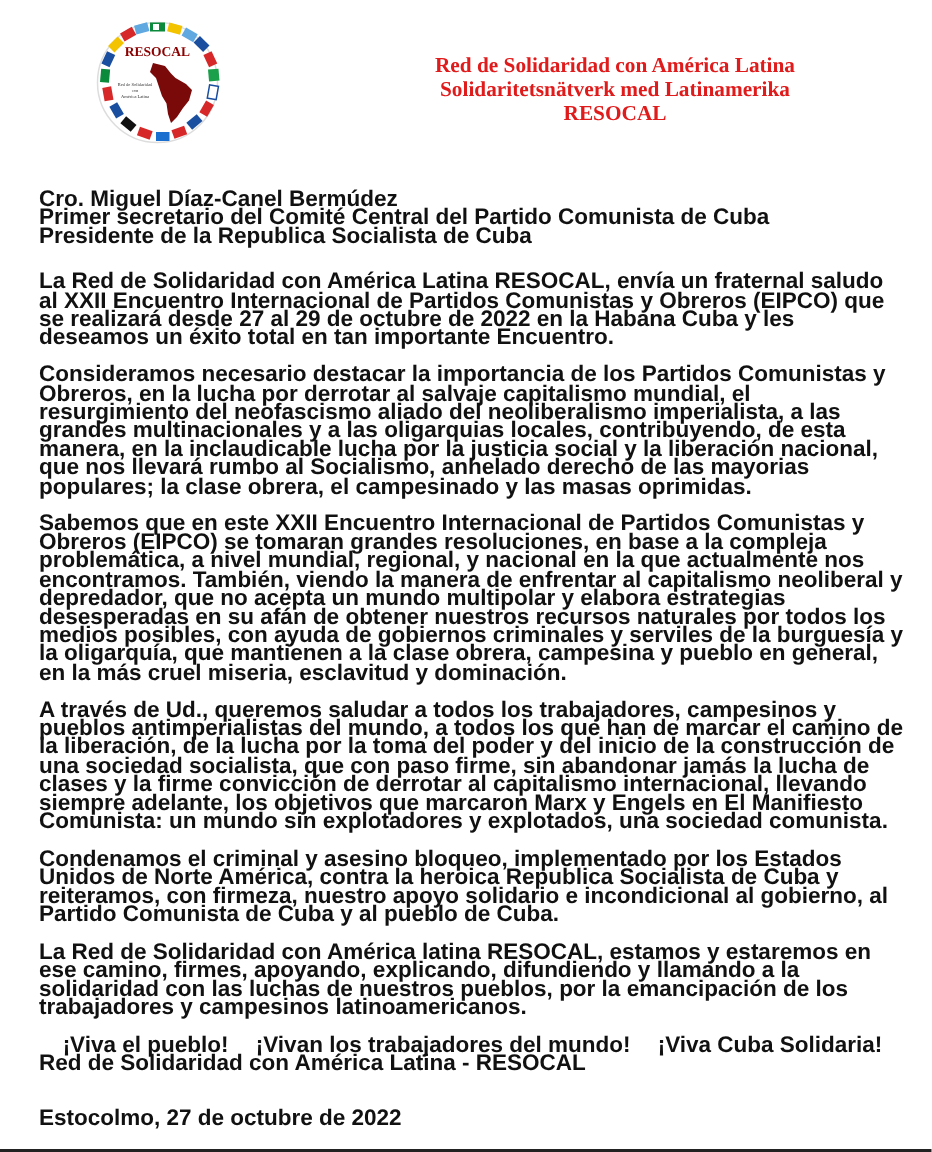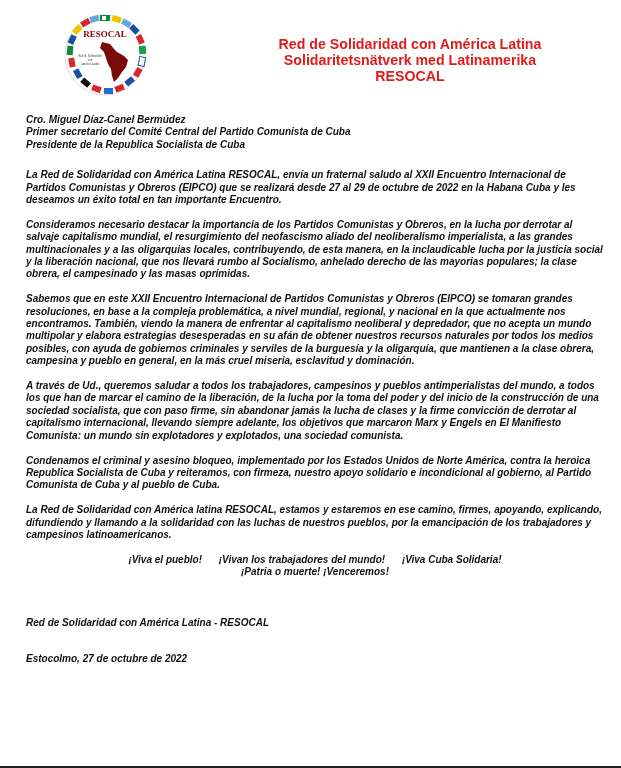--- a/index.html
+++ b/index.html
@@ -6,26 +6,26 @@
     body {
       width: 621px; height: 768px; position: relative; overflow: hidden;
       font-family: "Liberation Sans", sans-serif; color: #111;
     }
     .logo {
       position: absolute; left: 62px; top: 12px; width: 86px; height: 86px;
     }
     .org-header {
       position: absolute; left: 262px; top: 36px; width: 296px;
       text-align: center; color: #e01b1b;
-      font-family: Liberation Sans, sans-serif; font-weight: bold;
+      font-family: Liberation Serif, serif; font-weight: bold;
       font-size: 14.2px; line-height: 16px;
     }
     .doc-body {
-      position: absolute; left: 26px; top: 114px; width: 578px;
-      font-size: 10px; line-height: 12.4px; font-weight: bold; color: #111; font-style: italic;
+      position: absolute; left: 26px; top: 127px; width: 578px;
+      font-size: 15px; line-height: 12.4px; font-weight: bold; color: #111;
     }
     .doc-body p { margin: 0; }
     .addressee { margin-bottom: 18px !important; }
     .para { margin-bottom: 12.4px !important; text-align: left; }
     .slogans {
       text-align: center; margin-top: 2px; margin-bottom: 12px;
       word-spacing: 0;
     }
     .slogans span { margin: 0 7px; }
     .slogan2 { text-align: center; margin-bottom: 38px !important; }
@@ -92,19 +92,18 @@
   <p class="para">Sabemos que en este XXII Encuentro Internacional de Partidos Comunistas y Obreros (EIPCO) se tomaran grandes resoluciones, en base a la compleja problemática, a nivel mundial, regional, y nacional en la que actualmente nos encontramos. También, viendo la manera de enfrentar al capitalismo neoliberal y depredador, que no acepta un mundo multipolar y elabora estrategias desesperadas en su afán de obtener nuestros recursos naturales por todos los medios posibles, con ayuda de gobiernos criminales y serviles de la burguesía y la oligarquía, que mantienen a la clase obrera, campesina y pueblo en general, en la más cruel miseria, esclavitud y dominación.</p>
   <p class="para">A través de Ud., queremos saludar a todos los trabajadores, campesinos y pueblos antimperialistas del mundo, a todos los que han de marcar el camino de la liberación, de la lucha por la toma del poder y del inicio de la construcción de una sociedad socialista, que con paso firme, sin abandonar jamás la lucha de clases y la firme convicción de derrotar al capitalismo internacional, llevando siempre adelante, los objetivos que marcaron Marx y Engels en El Manifiesto Comunista: un mundo sin explotadores y explotados, una sociedad comunista.</p>
   <p class="para">Condenamos el criminal y asesino bloqueo, implementado por los Estados Unidos de Norte América, contra la heroica Republica Socialista de Cuba y reiteramos, con firmeza, nuestro apoyo solidario e incondicional al gobierno, al Partido Comunista de Cuba y al pueblo de Cuba.</p>
   <p class="para">La Red de Solidaridad con América latina RESOCAL, estamos y estaremos en ese camino, firmes, apoyando, explicando, difundiendo y llamando a la solidaridad con las luchas de nuestros pueblos, por la emancipación de los trabajadores y campesinos latinoamericanos.</p>
 
   <p class="slogans">
     <span>¡Viva el pueblo!</span>
     <span>¡Vivan los trabajadores del mundo!</span>
     <span>¡Viva Cuba Solidaria!</span>
   </p>
-  <p class="slogan2">¡Patria o muerte! ¡Venceremos!</p>
 
   <p class="signature">Red de Solidaridad con América Latina - RESOCAL</p>
   <p class="place-date">Estocolmo, 27 de octubre de 2022</p>
 </div>
 
 <div class="bottom-bar"></div>
 
 </body></html>

